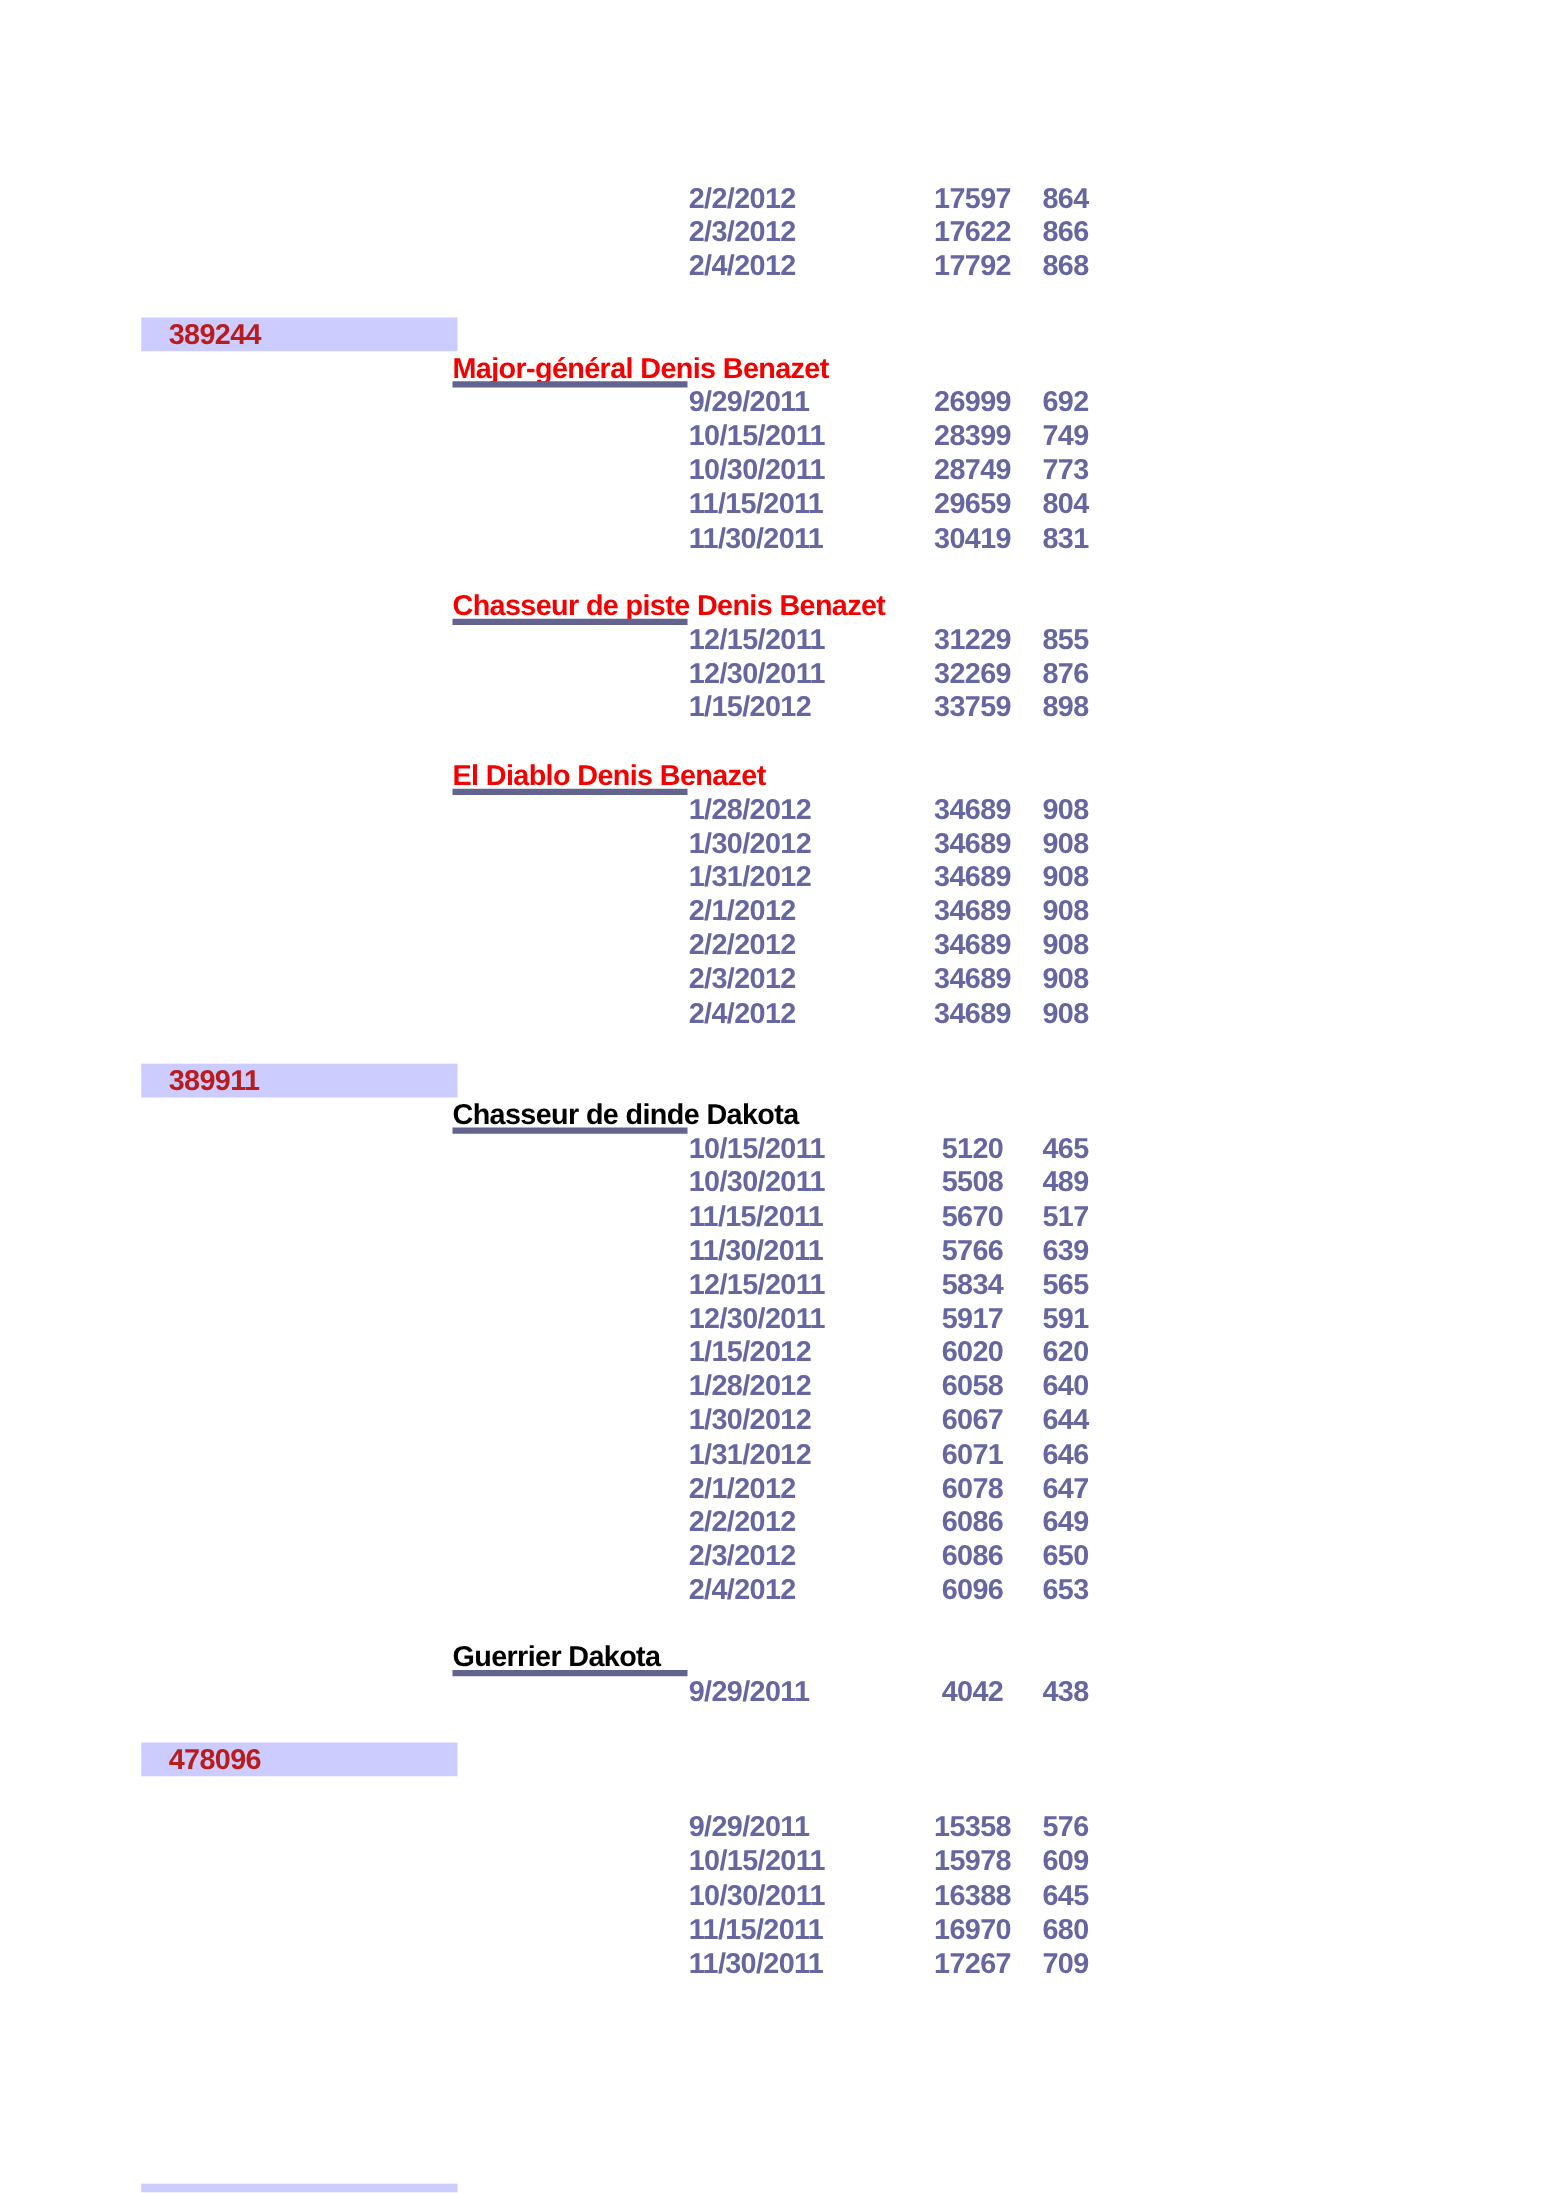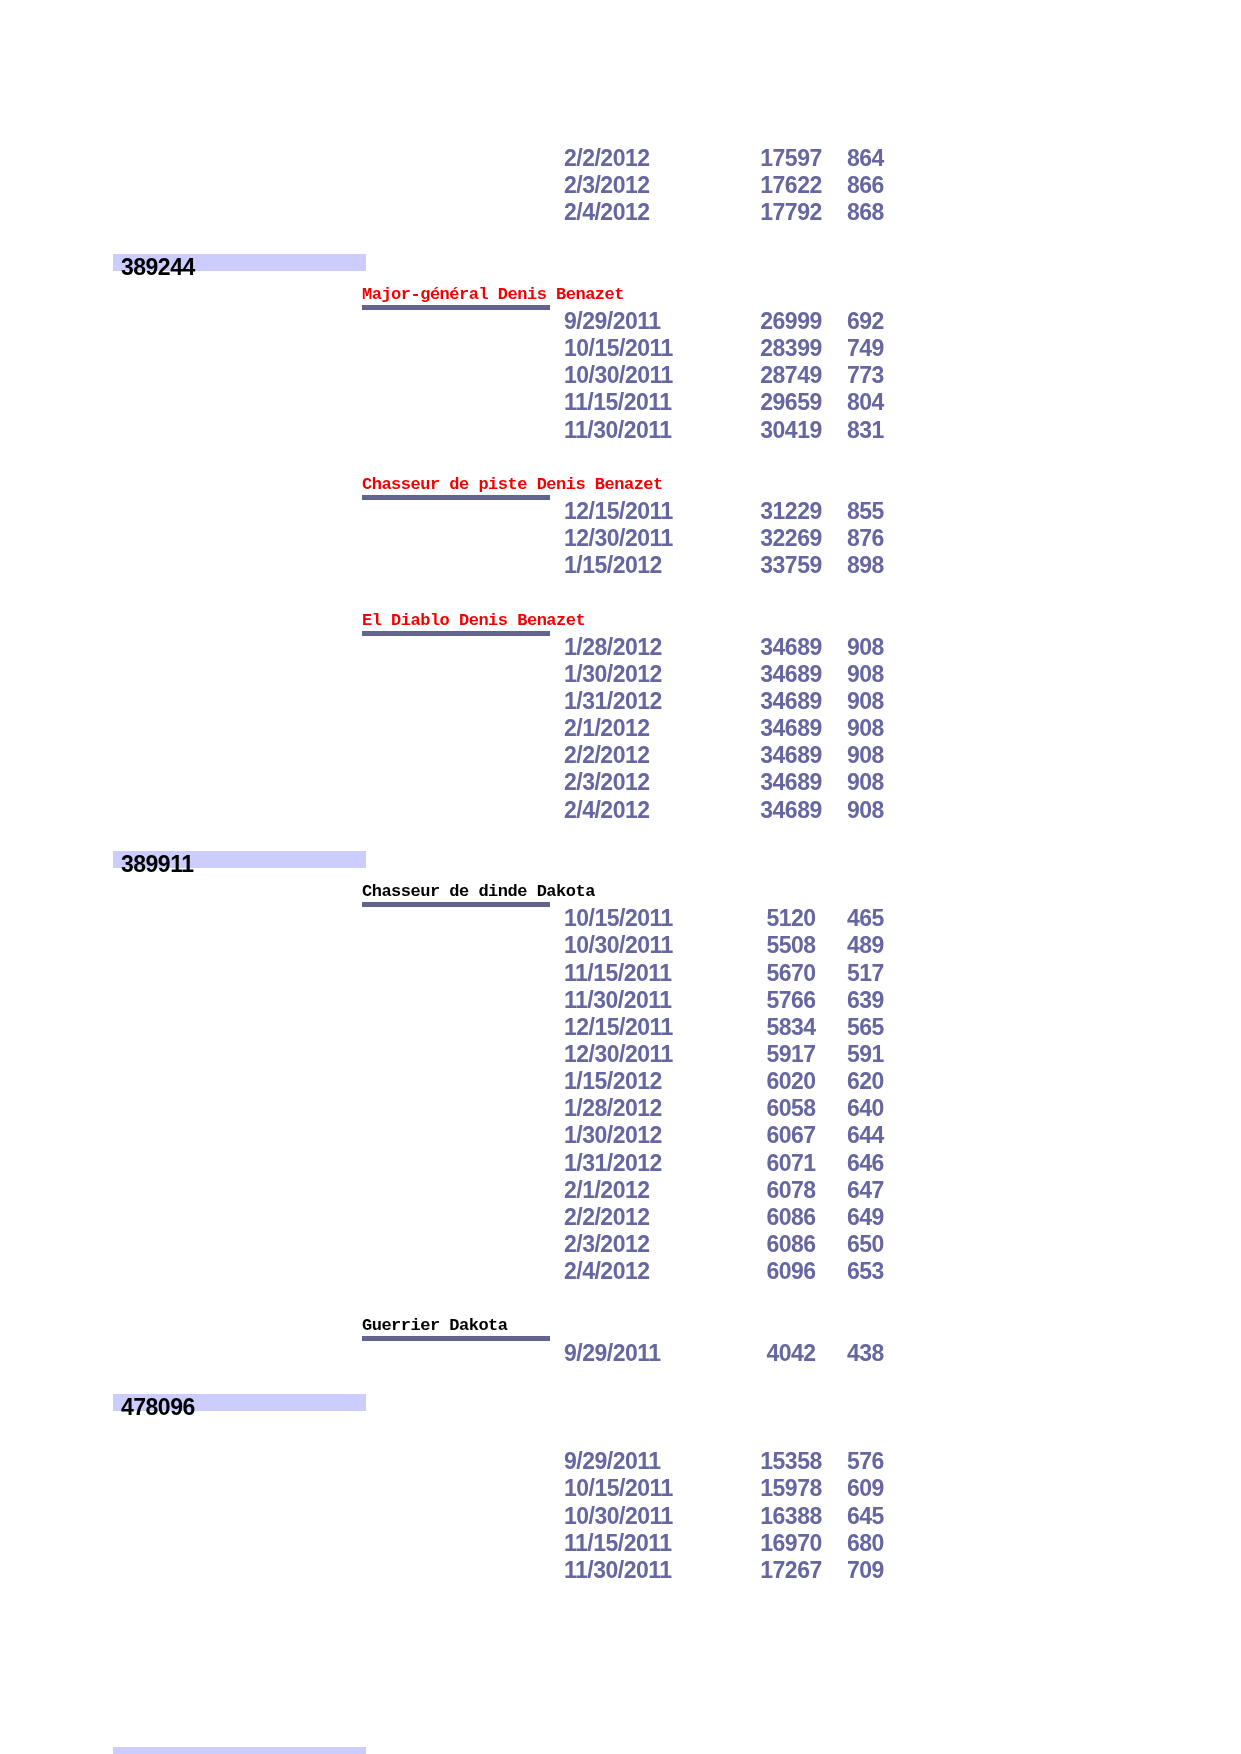--- a/index.html
+++ b/index.html
@@ -4,40 +4,40 @@
 <style>
   html,body{margin:0;padding:0;background:#ffffff;}
   .sheet{
     position:relative;
     width:1241px;height:1754px;
     background:#ffffff;
     font-family:"Liberation Sans", sans-serif;
     font-weight:bold;
     overflow:hidden;
   }
-  .row{position:absolute;left:16px;width:1084px;height:27px;}
+  .row{position:absolute;left:3px;width:1084px;height:27px;}
   .cell{
     position:absolute;top:0;height:27px;line-height:27px;
     font-size:23px;letter-spacing:-0.5px;
     color:var(--data-text,#6666a0);
     white-space:nowrap;
   }
   .date{left:548px;}
   .v1{left:650px;width:250px;text-align:center;}
   .v2{left:831px;width:250px;}
   .group-cell{
-    position:absolute;left:113px;width:253px;height:17px;
+    position:absolute;left:113px;width:253px;height:27px;
     background:var(--accent-fill,#ccccff);
-    color:#000000;font-size:23px;line-height:27px;letter-spacing:-0.5px;
-    padding-left:8px;box-sizing:border-box;white-space:nowrap;
+    color:#b91c1c;font-size:23px;line-height:27px;letter-spacing:-0.5px;
+    padding-left:22px;box-sizing:border-box;white-space:nowrap;
   }
   .section-header{position:absolute;left:362px;height:27px;}
   .header-text{
-    display:inline-block;font-size:17px;line-height:27px;
-    letter-spacing:-0.5px;white-space:nowrap;font-family:Liberation Mono, monospace;
+    display:inline-block;font-size:23px;line-height:27px;
+    letter-spacing:-0.5px;white-space:nowrap;
   }
   .header-red{color:var(--header-red,#f40000);}
   .header-black{color:var(--header-black,#000000);}
   .header-underline{
     position:absolute;left:0;top:24px;width:188px;height:5px;
     background:var(--underline,#63638f);
   }
   .partial-group-cell{
     position:absolute;left:113px;width:253px;top:1747px;height:8px;
     background:var(--accent-fill,#ccccff);

